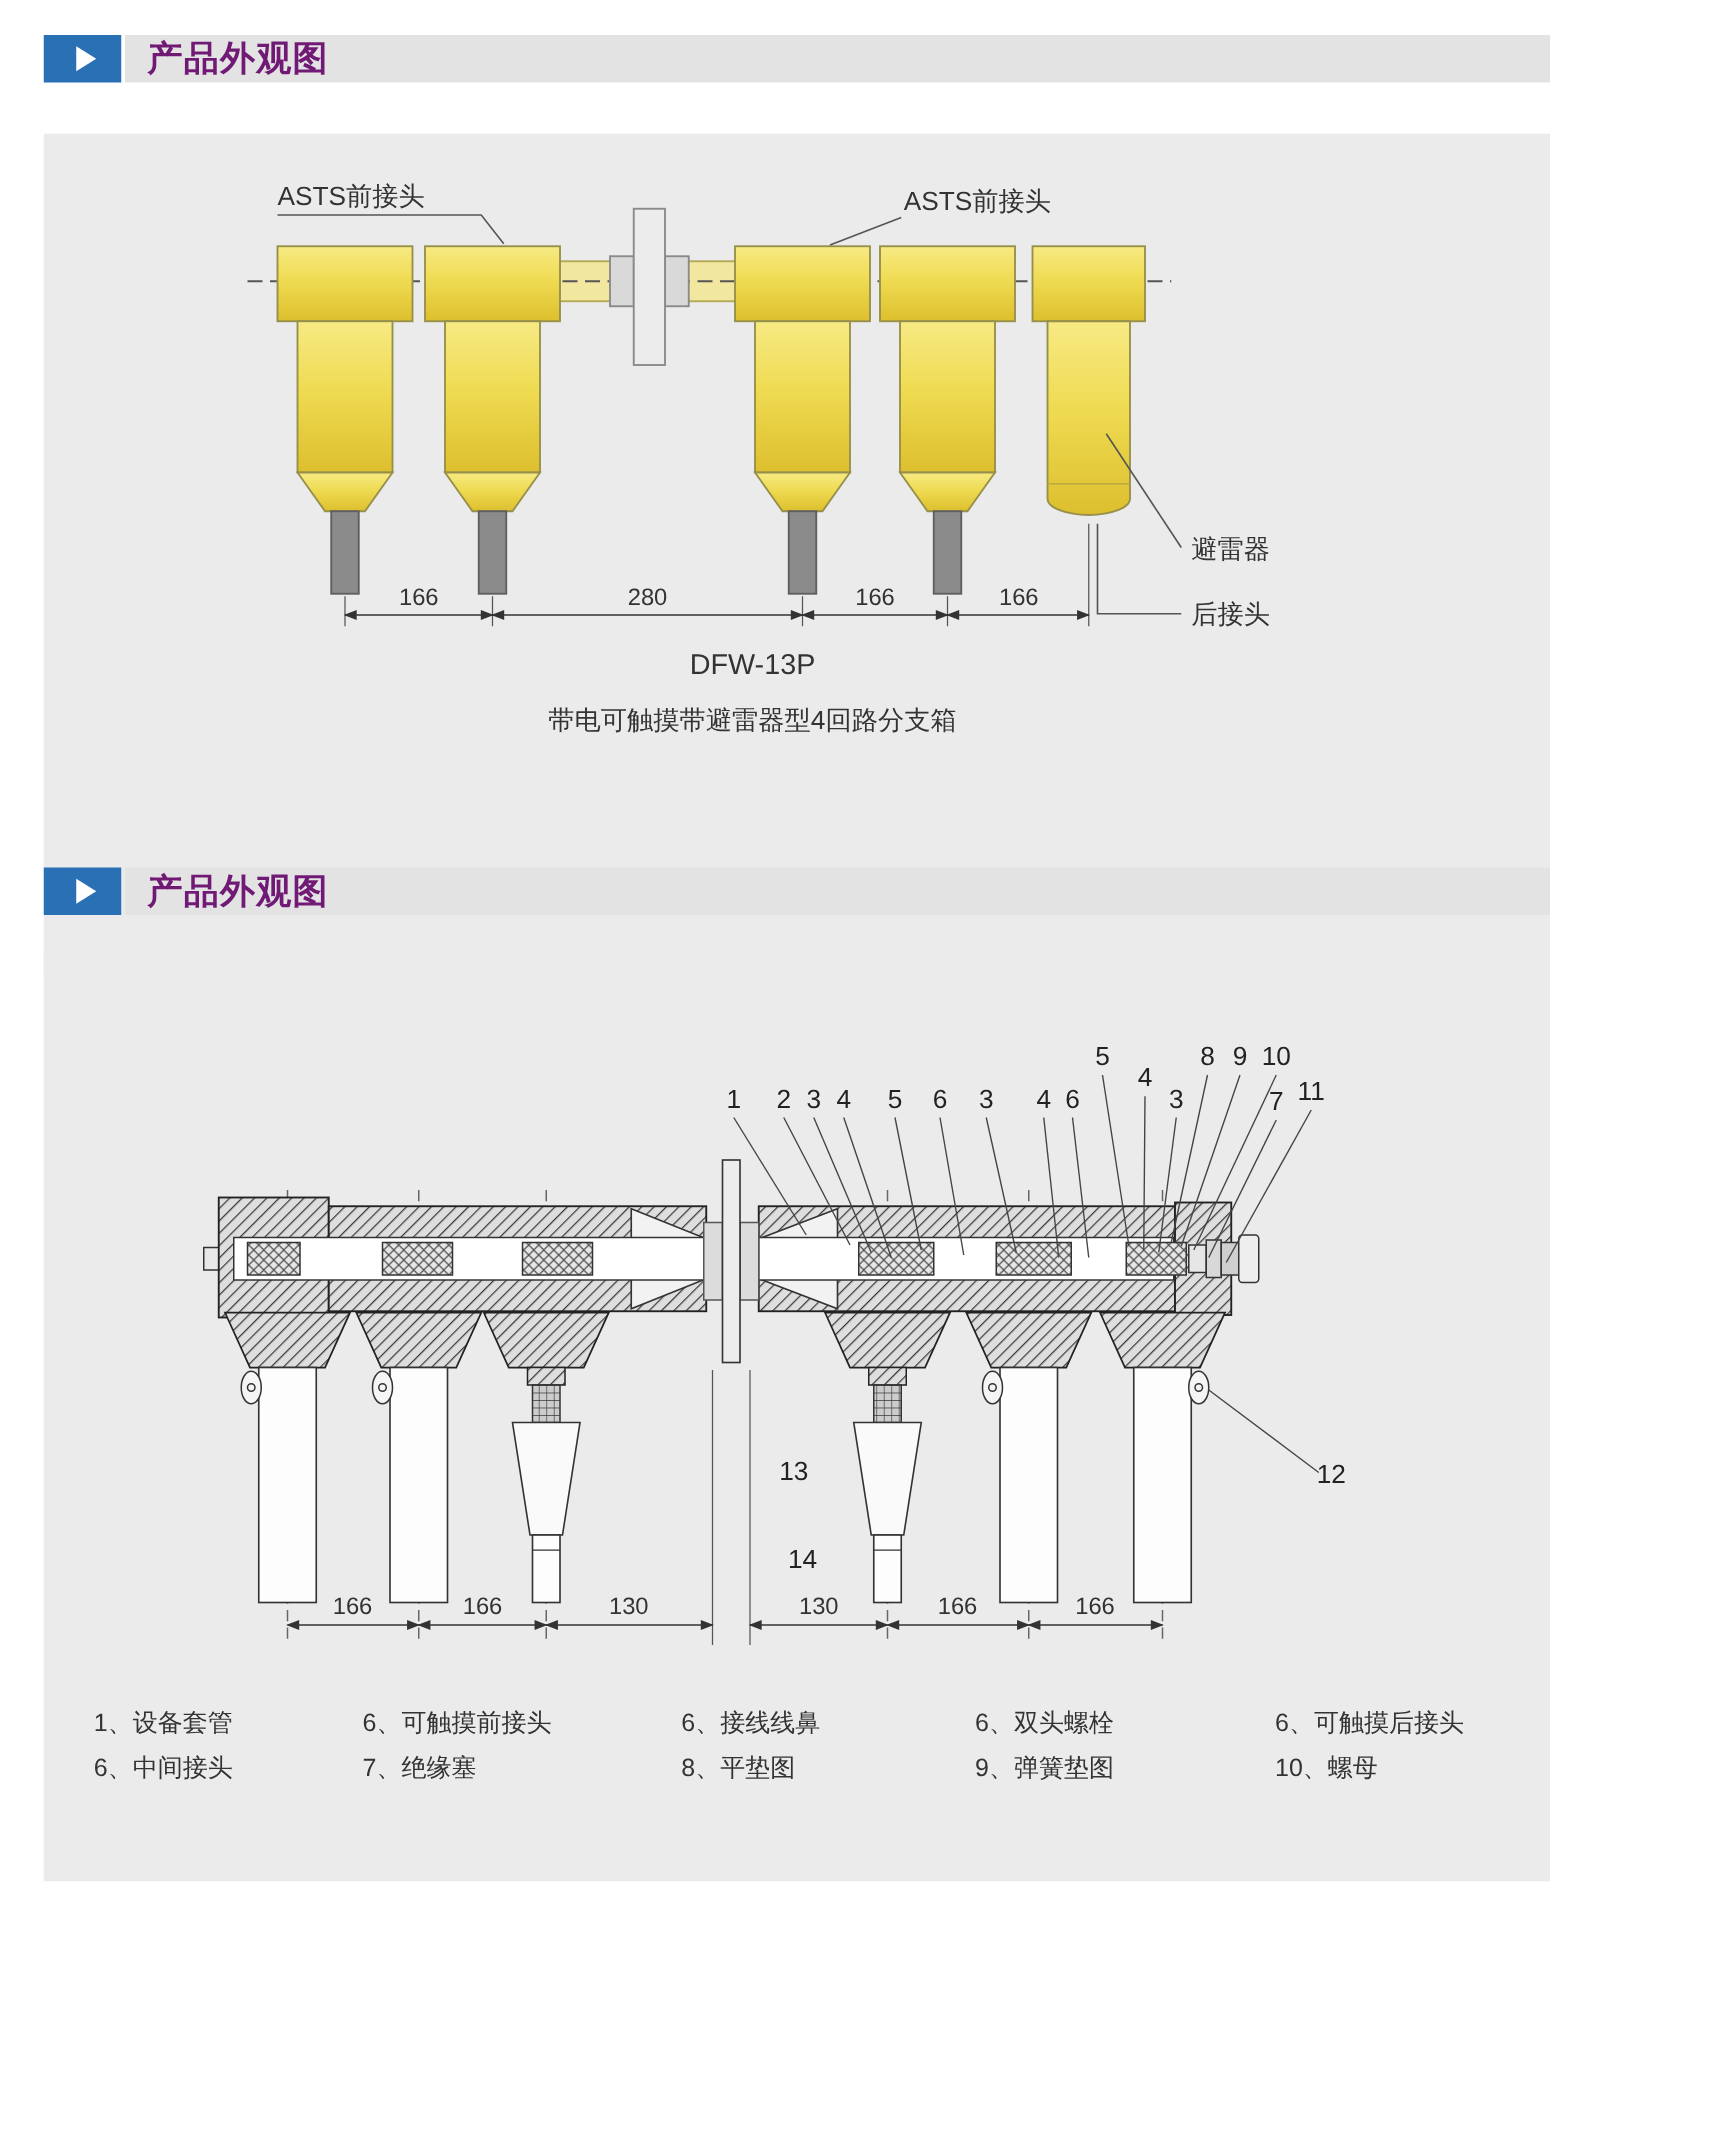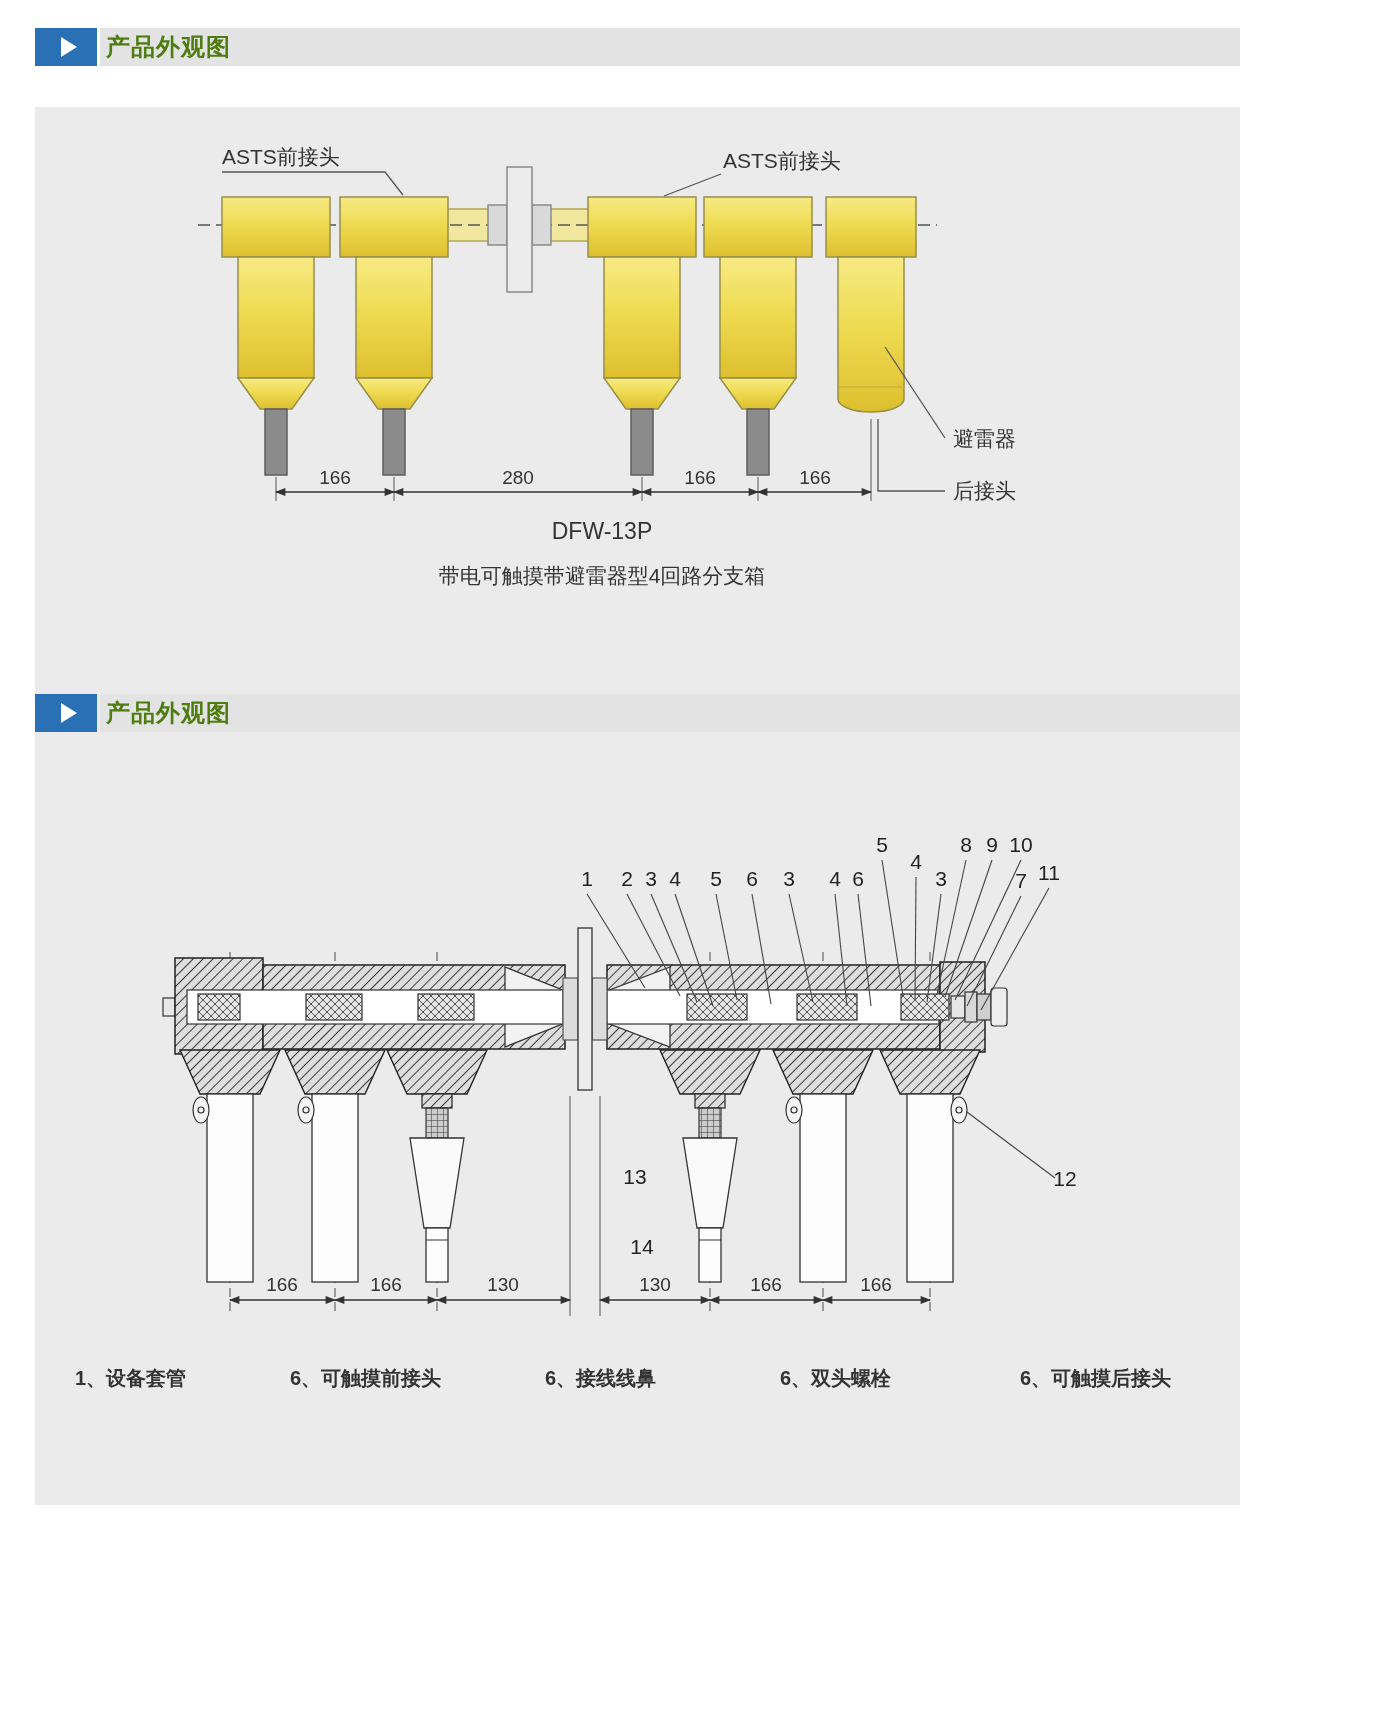--- a/index.html
+++ b/index.html
@@ -15,30 +15,30 @@
     width:62px; height:38px; background:#2a70b4; flex:0 0 62px;
     display:flex; align-items:center; justify-content:center; margin-right:3px;
   }
   .tri {
     width:0; height:0; margin-left:5px;
     border-left:16px solid #ffffff;
     border-top:10px solid transparent;
     border-bottom:10px solid transparent;
   }
   .hdr-bar { flex:1; background:#e3e3e3; display:flex; align-items:center; }
-  .hdr-title { font-size:24px; font-weight:bold; color:#4d7c0f; padding-left:6px; letter-spacing:1px; }
+  .hdr-title { font-size:28px; font-weight:bold; color:#701a75; padding-left:18px; letter-spacing:1px; }
 
   .panel { position:absolute; left:35px; width:1205px; background:#ebebeb; }
   .panel svg { display:block; }
   svg text { font-family:"Liberation Sans","DejaVu Sans",sans-serif; }
 
   .legend { position:absolute; left:40px; top:600px; width:1140px; }
   .legend-row {
     display:grid; grid-template-columns:215px 255px 235px 240px 1fr;
-    height:36px; align-items:center;font-weight:bold;
+    height:36px; align-items:center;
   }
   .legend-item { font-size:20px; color:#333; white-space:nowrap; }
 </style>
 </head>
 <body>
 
 <div class="page">
 
   <div class="section-header" style="top:28px">
     <div class="hdr-icon">
@@ -342,16 +342,23 @@
     </svg>
 
     <div class="legend">
       <div class="legend-row">
         <span class="legend-item">1、设备套管</span>
         <span class="legend-item">6、可触摸前接头</span>
         <span class="legend-item">6、接线线鼻</span>
         <span class="legend-item">6、双头螺栓</span>
         <span class="legend-item">6、可触摸后接头</span>
       </div>
+      <div class="legend-row">
+        <span class="legend-item">6、中间接头</span>
+        <span class="legend-item">7、绝缘塞</span>
+        <span class="legend-item">8、平垫图</span>
+        <span class="legend-item">9、弹簧垫图</span>
+        <span class="legend-item">10、螺母</span>
+      </div>
     </div>
   </div>
 
 </div>
 
 </body></html>

